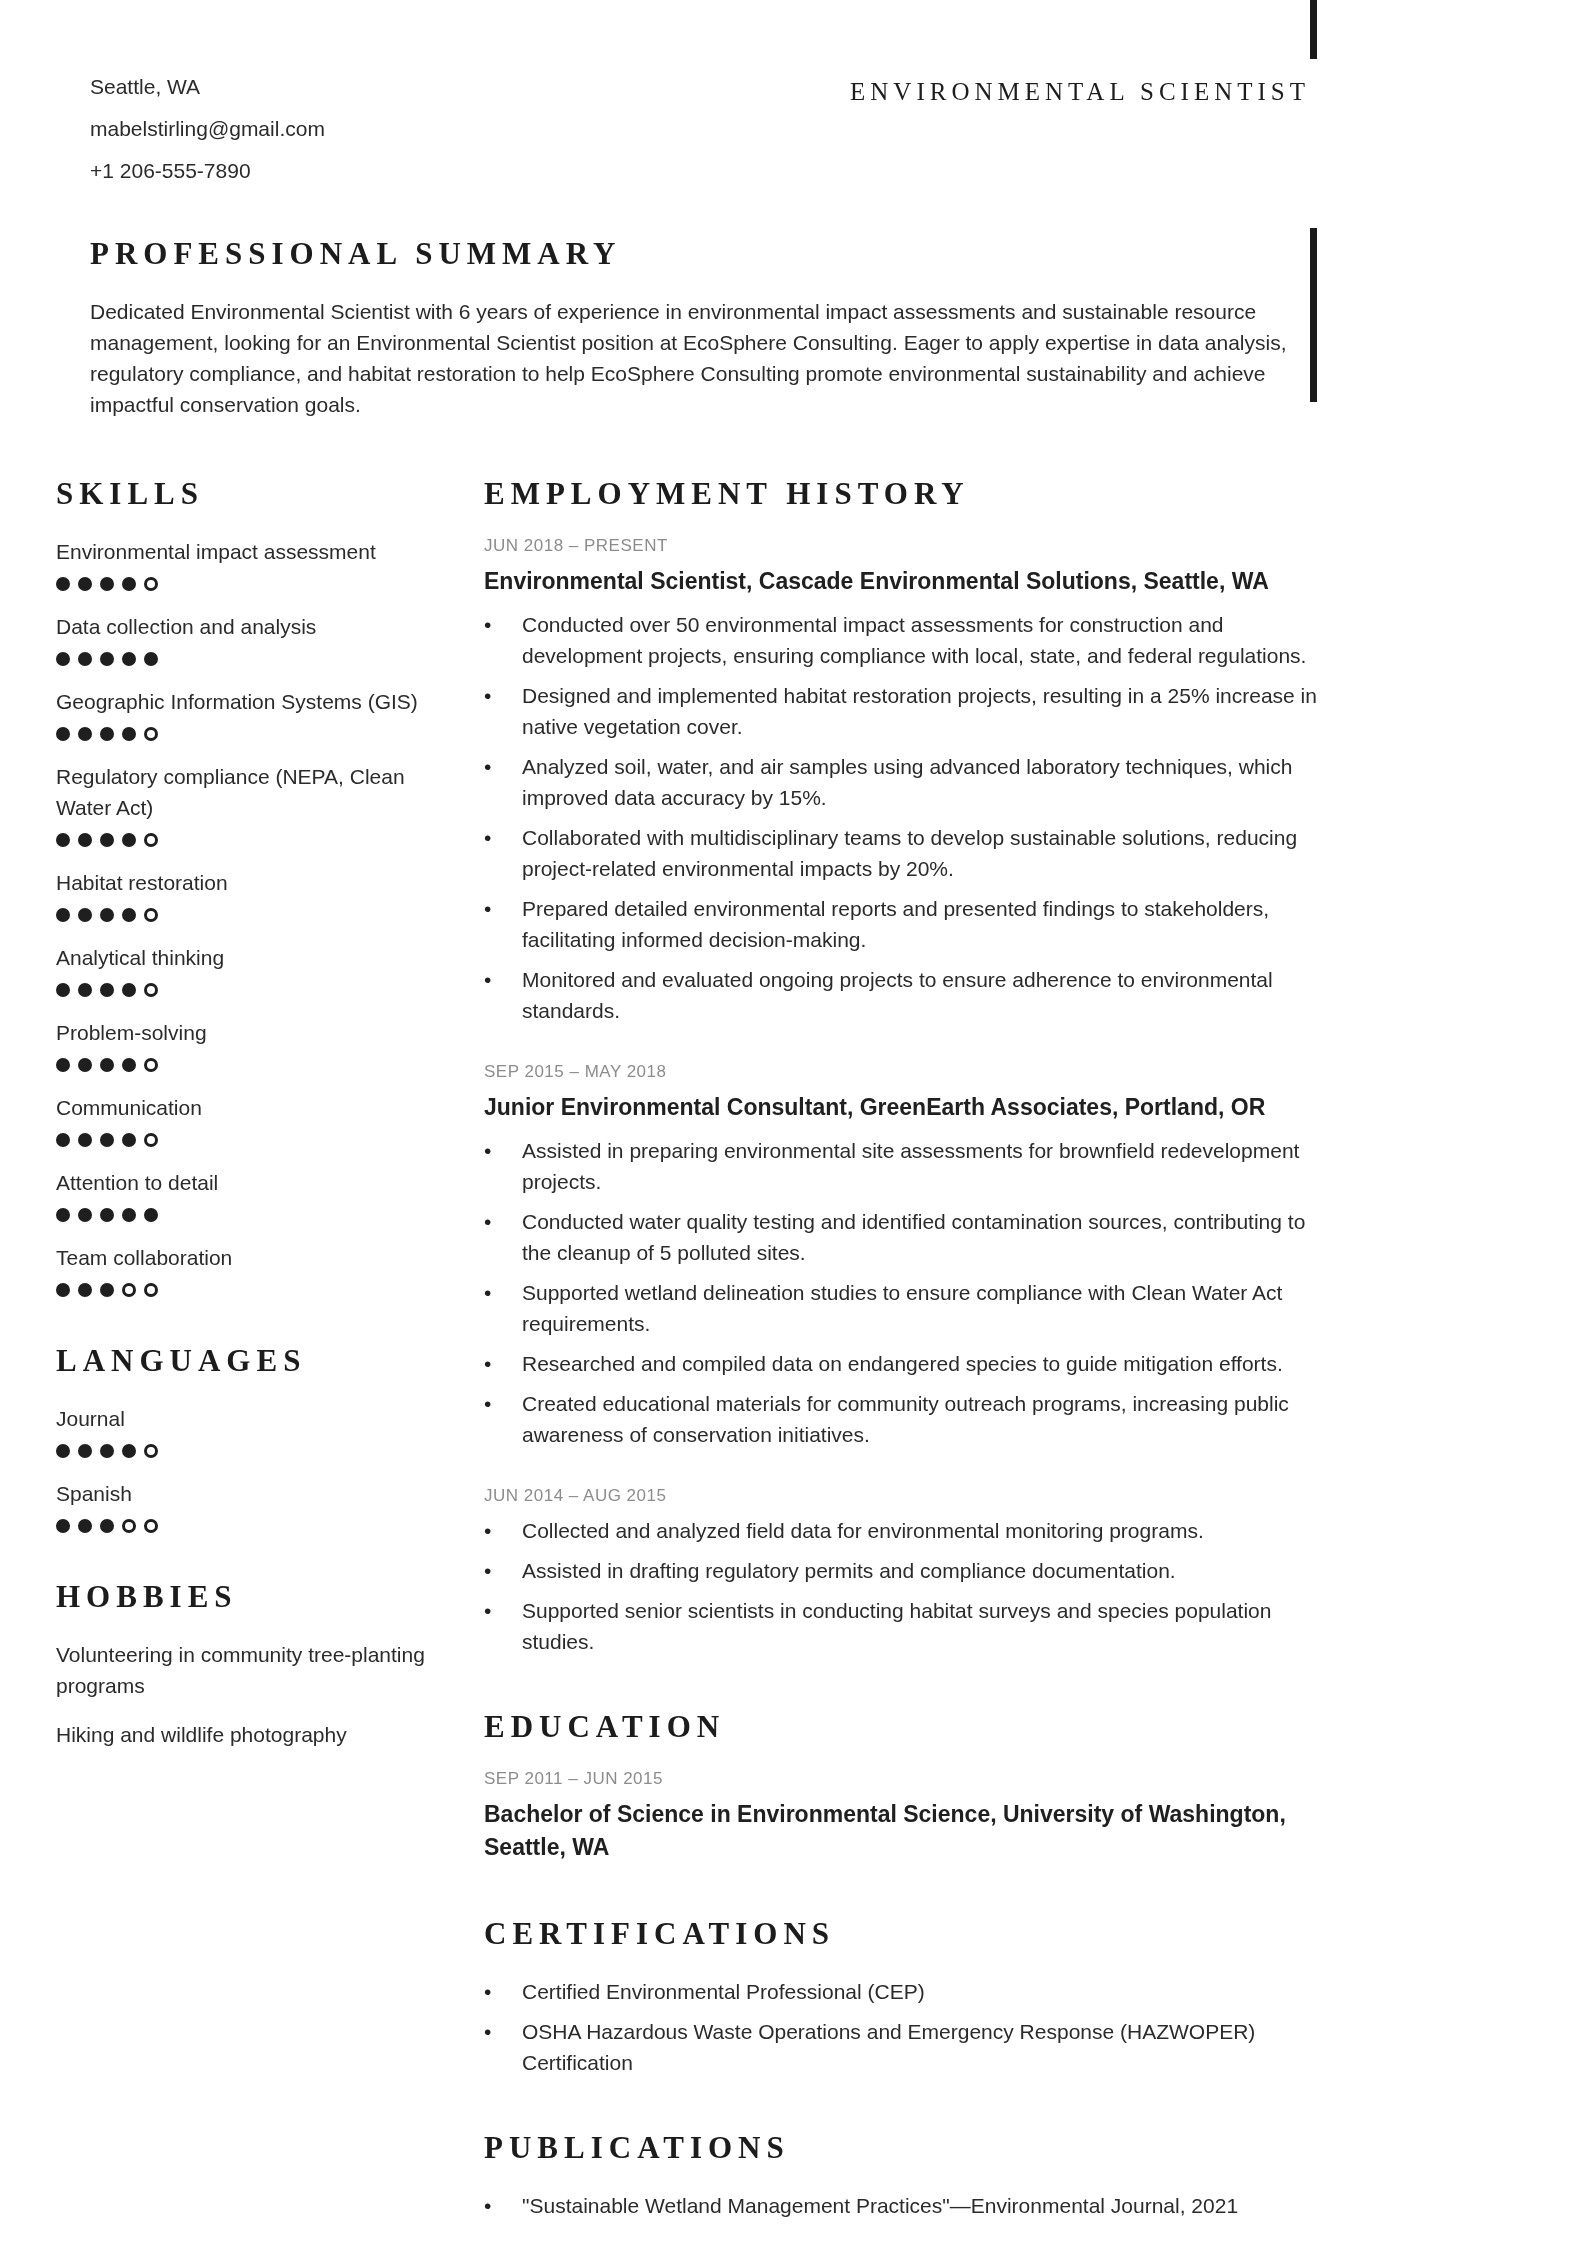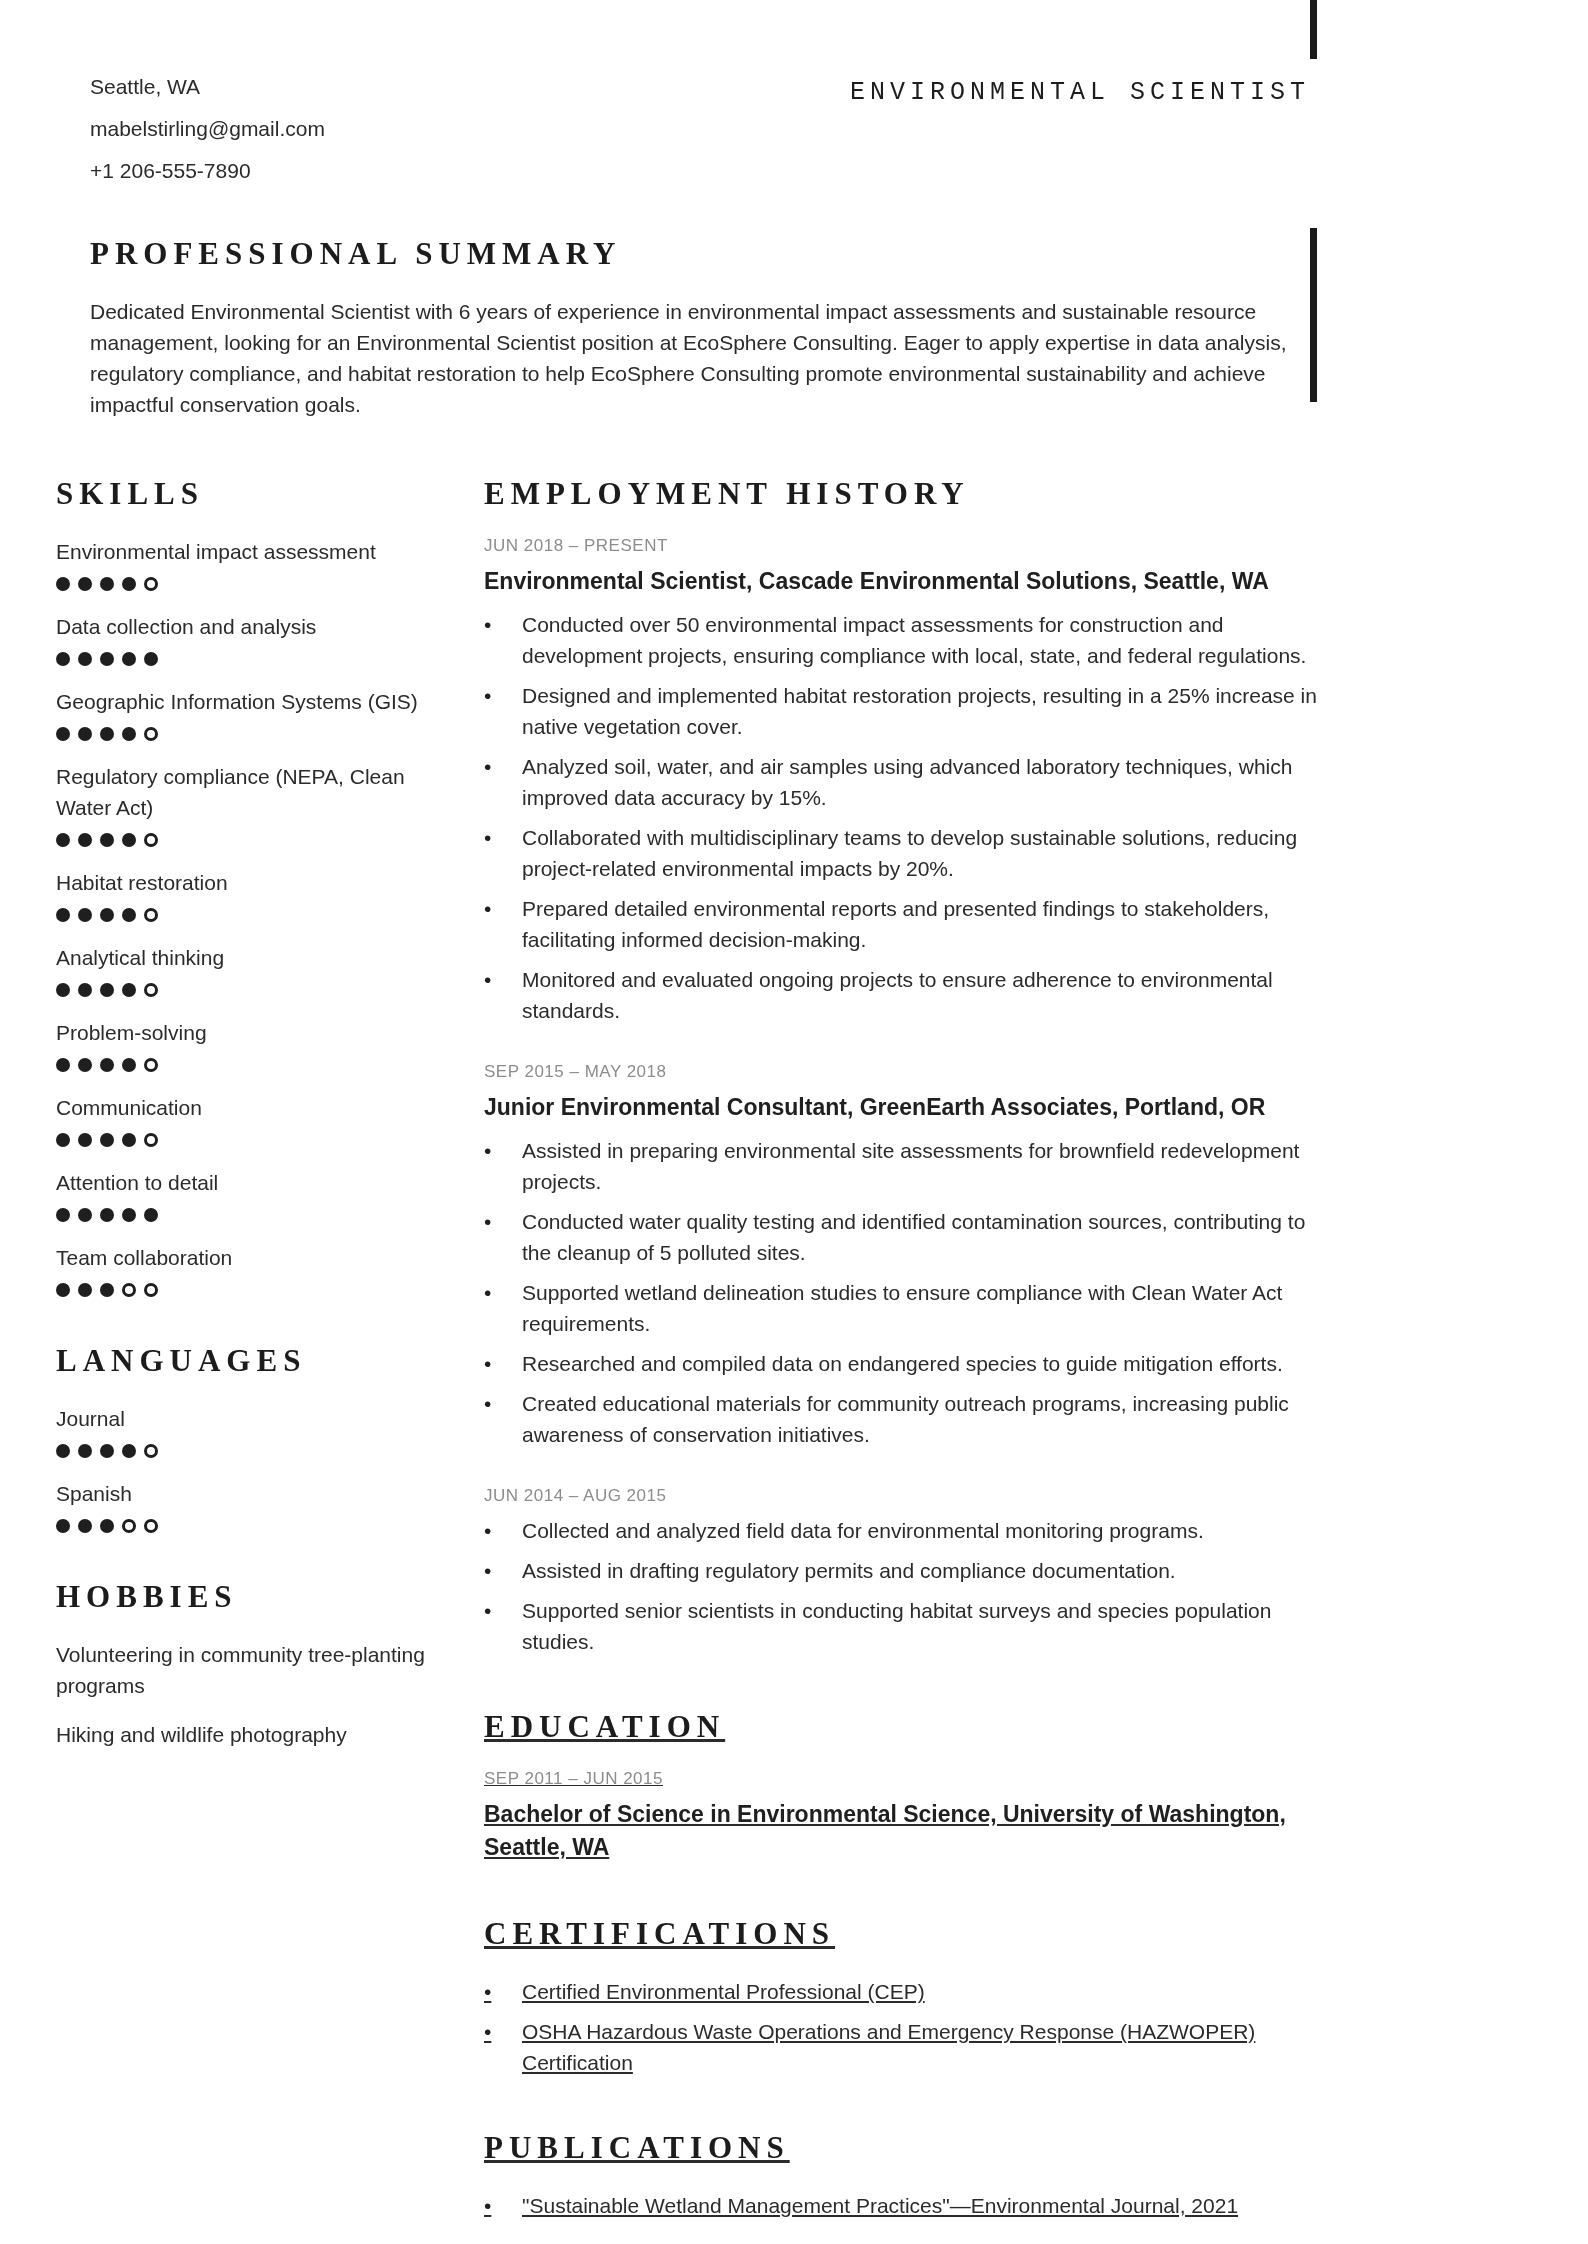--- a/index.html
+++ b/index.html
@@ -20,21 +20,21 @@
   
   .header{display:flex;justify-content:space-between;align-items:flex-start;padding:60px 98px 0 90px;}
   .contact{font-size:21px;line-height:42px;color:#2b2b2b;padding-top:6px;}
   .identity{text-align:right;}
   .name{
     font-family:"Liberation Serif","DejaVu Serif",serif;
     font-size:66px;font-weight:700;letter-spacing:2px;color:#1c1c1c;
     line-height:1.08;margin:0;white-space:nowrap;
   }
   .role{
-    font-family:Liberation Mono, monospace;
+    font-family:Liberation Serif, serif;
     font-size:25px;font-weight:400;letter-spacing:5px;color:#1d1d1d;margin-top:18px;
   }
 
   
   .sec{
     font-family:"Liberation Serif","DejaVu Serif",serif;
     font-size:31px;font-weight:700;letter-spacing:6px;color:#1c1c1c;
     margin:0 0 24px 0;
   }
 
@@ -58,21 +58,21 @@
 
   
   .job{margin-bottom:36px;}
   .dates{font-size:17px;letter-spacing:0.5px;color:#8c8c8c;margin-bottom:9px;}
   .job-title{font-size:23px;font-weight:700;line-height:33px;color:#202020;margin-bottom:11px;max-width:960px;}
   ul.blist{list-style:none;margin:0;padding:0;}
   .blist li{display:flex;margin-top:9px;font-size:21px;line-height:31px;color:#2b2b2b;}
   .blist li:first-child{margin-top:0;}
   .blt{flex:0 0 38px;font-size:21px;line-height:31px;color:#1f1f1f;}
   .btxt{flex:1;min-width:0;}
-  .rsec{margin-top:52px;text-decoration:underline;}
+  .rsec{margin-top:52px;}
   .rsec .job{margin-bottom:0;}
 </style>
 </head>
 <body>
 
 <div class="page">
 
   <div class="accent-bar bar-top"></div>
   <div class="accent-bar bar-summary"></div>
 

